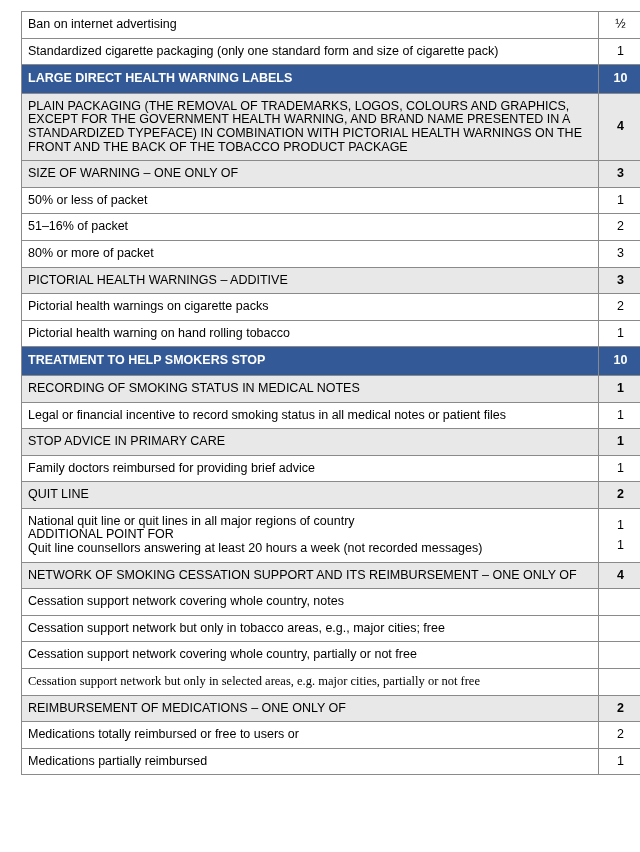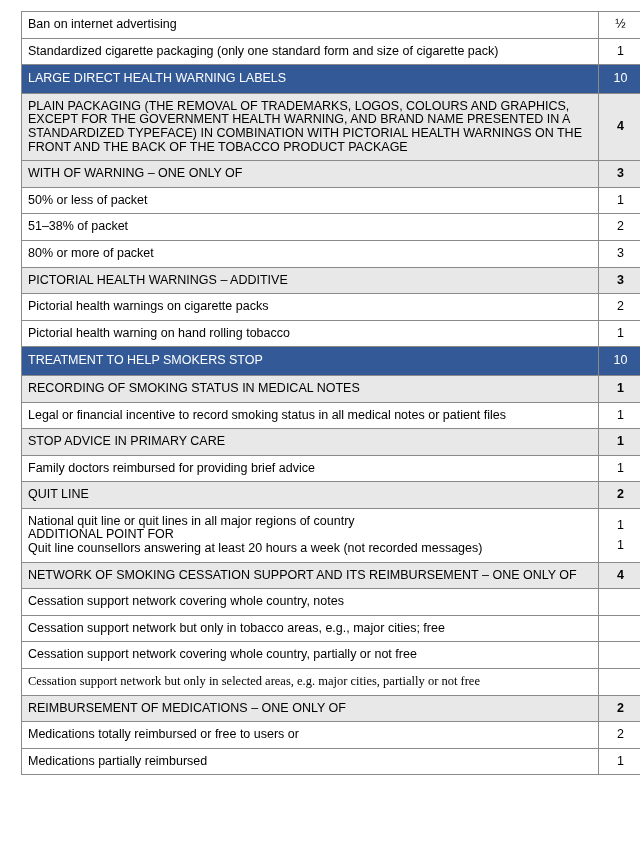--- a/index.html
+++ b/index.html
@@ -37,21 +37,21 @@
     width: 31px;
     text-align: center;
     padding-left: 2px;
     padding-right: 2px;
   }
   .b { font-weight: normal; }
   .justify { text-align: justify; font-family: Liberation Serif, serif; }
   tr.row-section td {
     background: var(--section-bg, #335A97);
     color: var(--section-text, #ffffff);
-    font-weight: normal;
+    font-weight: bold;
     padding-top: 7px;
     padding-bottom: 7px;
   }
   tr.row-subheader td { background: var(--subheader-bg, #E8E8E8); }
   tr.row-subheader td.points-cell { font-weight: bold; }
   tr.row-item td { background: #ffffff; }
   .line { display: block; }
   .pt-line { display: block; line-height: 20px; }
 </style>
 </head>
@@ -70,29 +70,29 @@
         </tr>
         <tr class="row-section">
           <td class="label-cell"><span>LARGE DIRECT HEALTH WARNING LABELS</span></td>
           <td class="points-cell">10</td>
         </tr>
         <tr class="row-subheader">
           <td class="label-cell"><span>PLAIN PACKAGING (THE REMOVAL OF TRADEMARKS, LOGOS, COLOURS AND GRAPHICS, EXCEPT FOR THE GOVERNMENT HEALTH WARNING, AND BRAND NAME PRESENTED IN A STANDARDIZED TYPEFACE) IN COMBINATION WITH PICTORIAL HEALTH WARNINGS ON THE FRONT AND THE BACK OF THE TOBACCO PRODUCT PACKAGE</span></td>
           <td class="points-cell">4</td>
         </tr>
         <tr class="row-subheader">
-          <td class="label-cell"><span>WITH OF WARNING – </span><span class="b">ONE ONLY</span><span> OF</span></td>
+          <td class="label-cell"><span>SIZE OF WARNING – </span><span class="b">ONE ONLY</span><span> OF</span></td>
           <td class="points-cell">3</td>
         </tr>
         <tr class="row-item">
           <td class="label-cell"><span>50% or less of packet</span></td>
           <td class="points-cell">1</td>
         </tr>
         <tr class="row-item">
-          <td class="label-cell"><span>51–38% of packet</span></td>
+          <td class="label-cell"><span>51–16% of packet</span></td>
           <td class="points-cell">2</td>
         </tr>
         <tr class="row-item">
           <td class="label-cell"><span>80% or more of packet</span></td>
           <td class="points-cell">3</td>
         </tr>
         <tr class="row-subheader">
           <td class="label-cell"><span>PICTORIAL HEALTH WARNINGS – ADDITIVE</span></td>
           <td class="points-cell">3</td>
         </tr>

